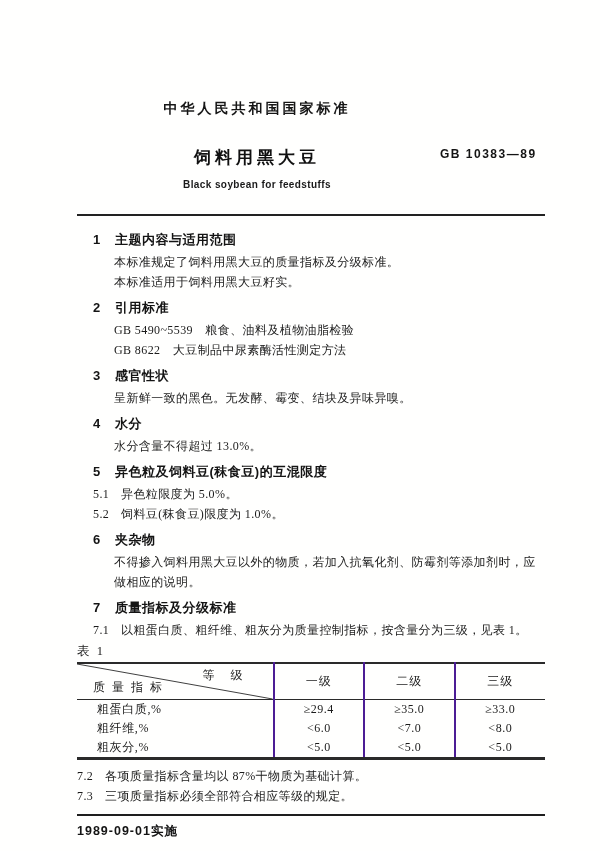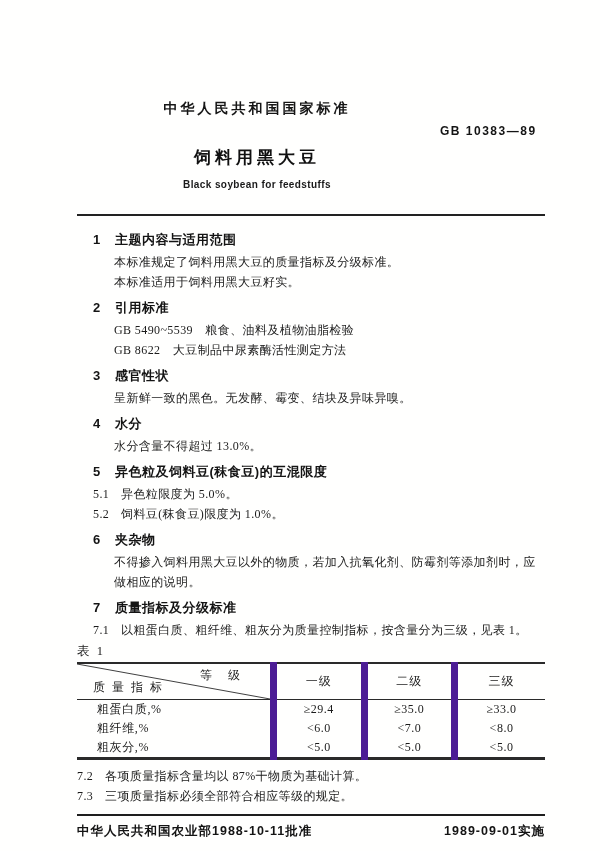--- a/index.html
+++ b/index.html
@@ -36,21 +36,21 @@
   .title-en {
     margin-top: 10px;
     font-family: "Liberation Sans", sans-serif;
     font-weight: bold;
     font-size: 10px;
     letter-spacing: 0.4px;
     color: #1a1a1a;
   }
   .gb-number {
     position: absolute;
-    top: 124px;
+    top: 147px;
     left: 440px;
     font-family: "Liberation Sans", sans-serif;
     font-weight: bold;
     font-size: 12px;
     letter-spacing: 1.5px;
     color: #141414;
     white-space: nowrap;
   }
   .rule { border-top: 2.5px solid #222; height: 0; }
   .top-rule { margin-top: 24px; }
@@ -102,21 +102,21 @@
   }
   table.grade-table col.c1 { width: 42%; }
   table.grade-table col.c2, table.grade-table col.c3, table.grade-table col.c4 { width: 19.33%; }
   table.grade-table thead th {
     font-weight: normal;
     border-bottom: 1.5px solid #2a2a2a;
     height: 35px;
     padding: 0;
     letter-spacing: 1px;
   }
-  table.grade-table th + th, table.grade-table td + td { border-left: 7px solid #4c1d95; }
+  table.grade-table th + th, table.grade-table td + td { border-left: 2px solid #4c1d95; }
   table.grade-table tbody td {
     height: 19px;
     padding: 0;
     text-align: center;
     letter-spacing: 0.5px;
   }
   table.grade-table tbody td.row-label {
     text-align: left;
     padding-left: 20px;
     letter-spacing: 0.6px;
@@ -263,17 +263,16 @@
     <div class="clause">
       <span class="clause-no">7.2</span><span>各项质量指标含量均以 87%干物质为基础计算。</span>
     </div>
     <div class="clause">
       <span class="clause-no">7.3</span><span>三项质量指标必须全部符合相应等级的规定。</span>
     </div>
   </div>
 
   <div class="rule footer-rule"></div>
   <div class="footer-row">
-    <div>中华人民共和国农业部1988-10-11批准</div>
     <div>1989-09-01实施</div>
   </div>
 
 </div>
 
 </body></html>

